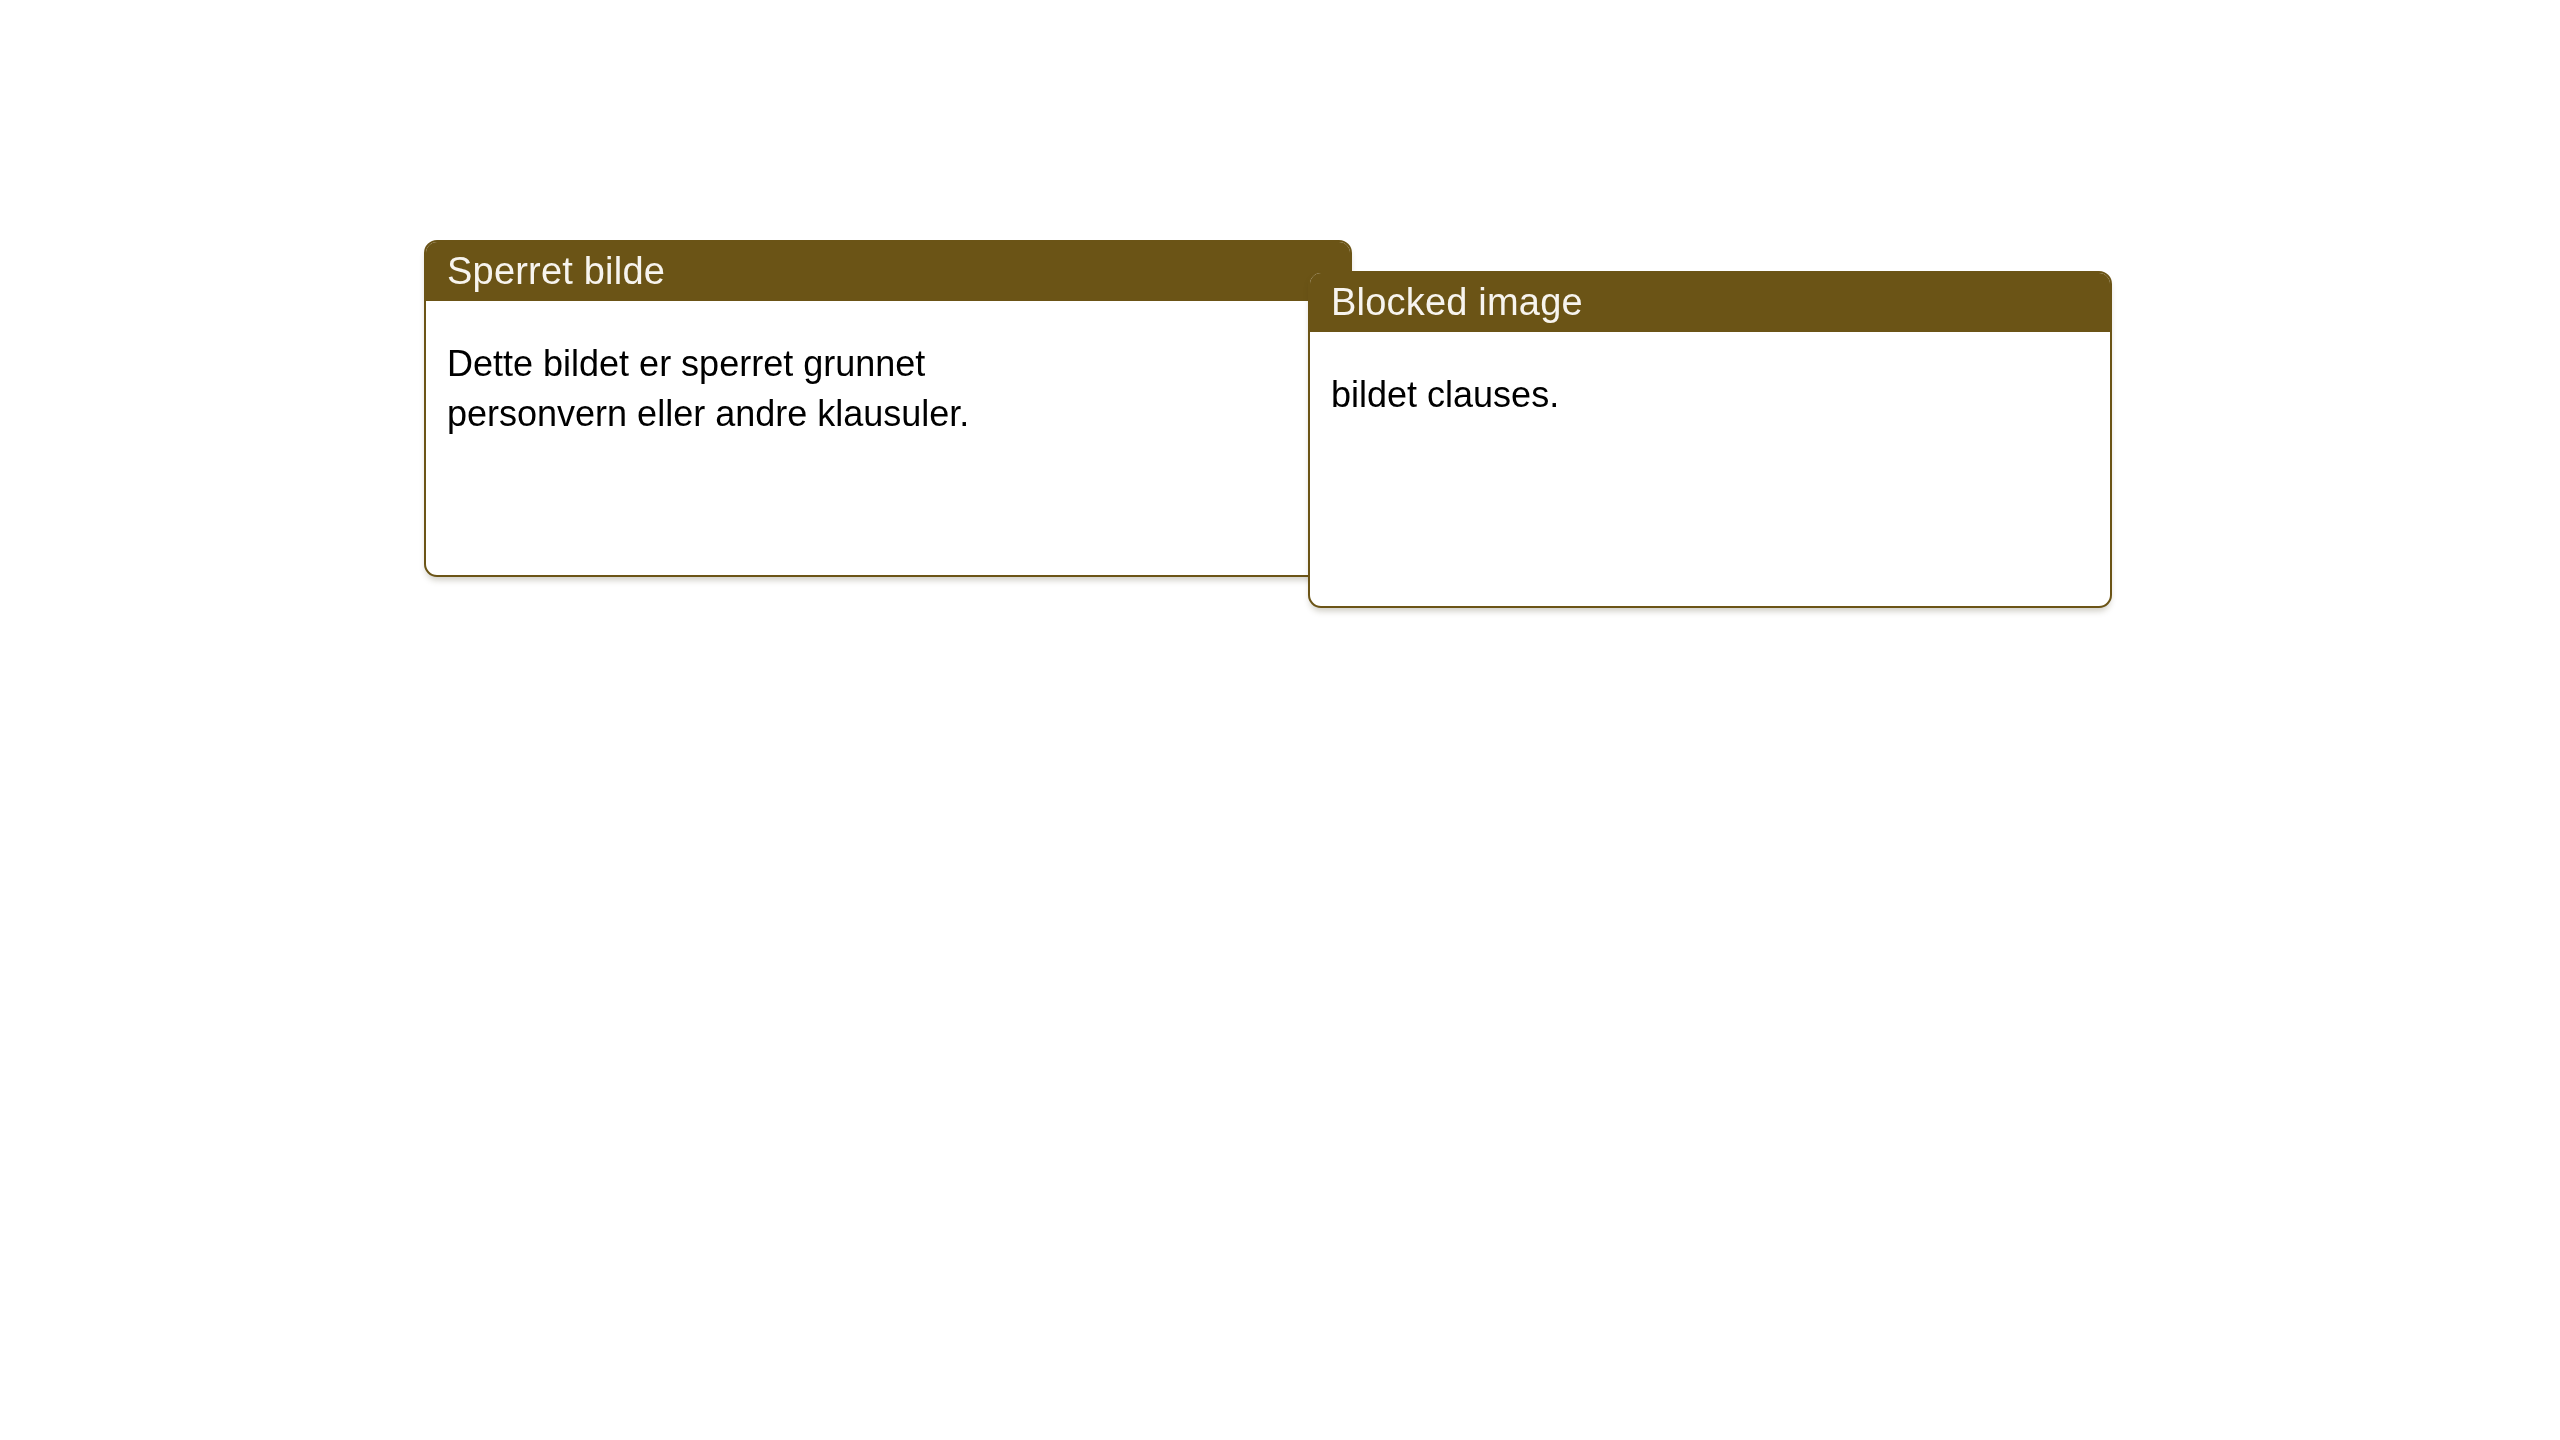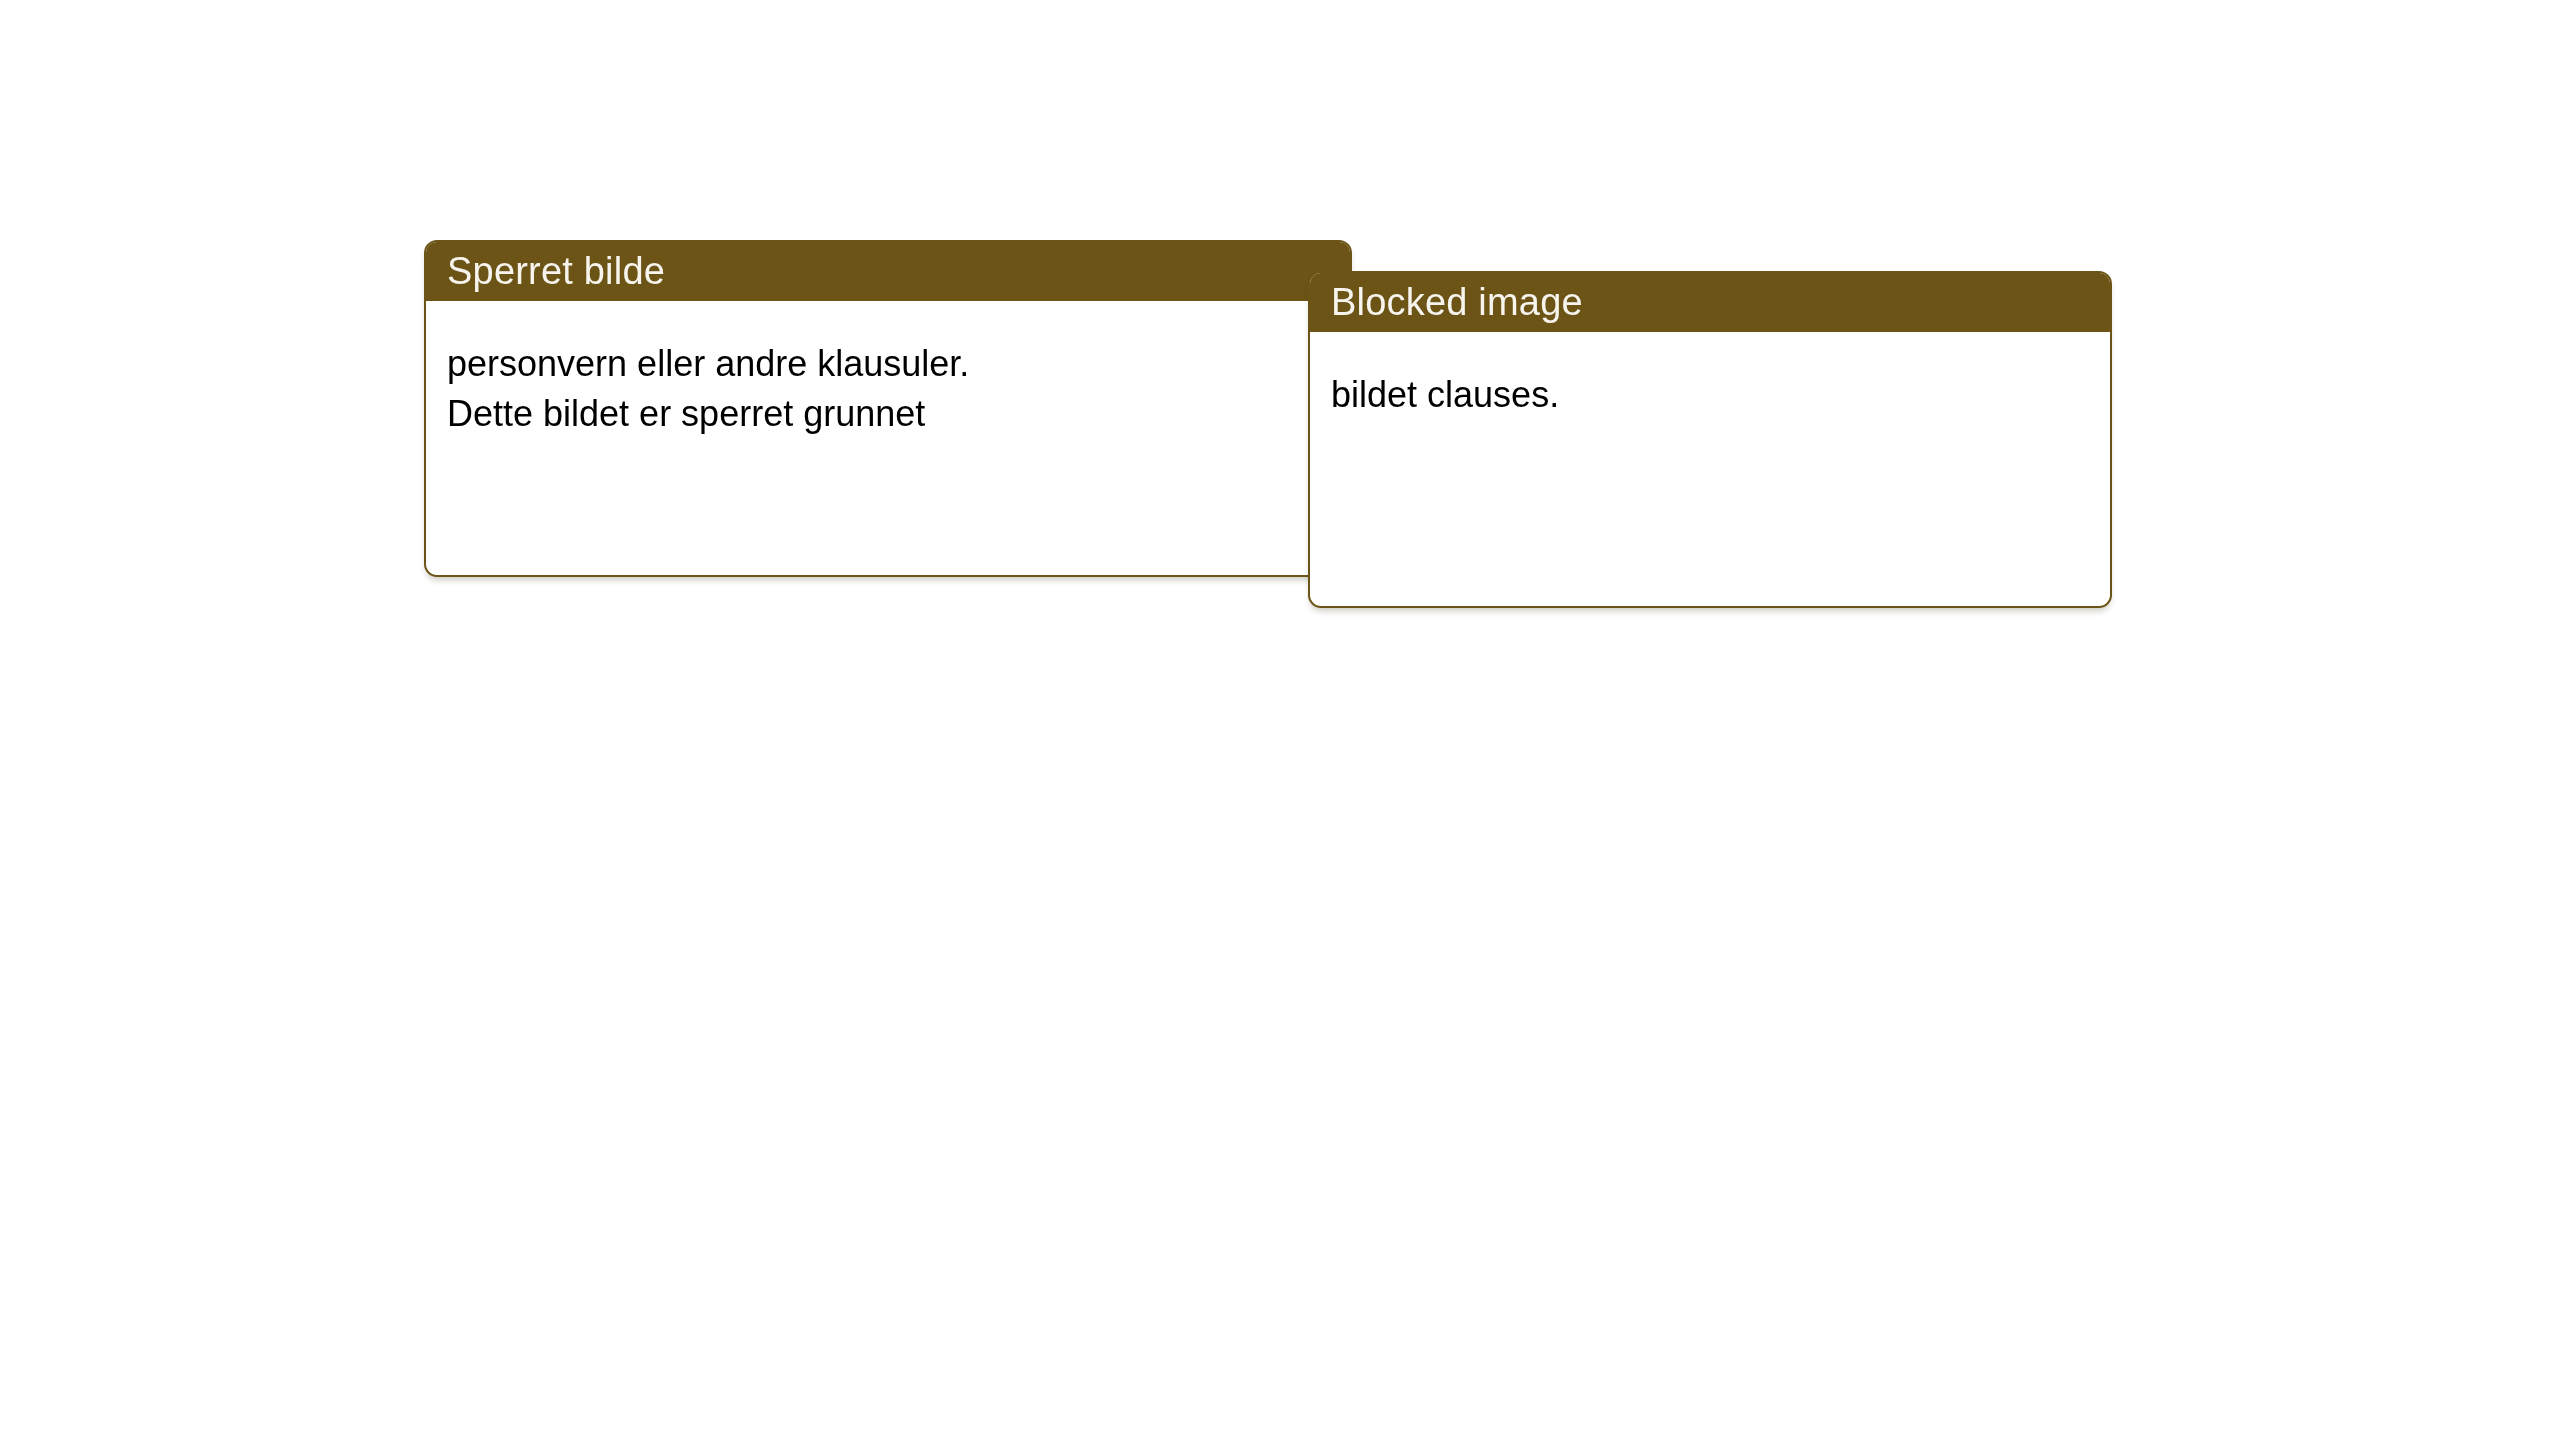--- a/index.html
+++ b/index.html
@@ -46,22 +46,22 @@
   }
 </style>
 </head>
 <body>
 
 <div class="notice-card no">
   <div class="card-header">
     <span>Sperret bilde</span>
   </div>
   <div class="card-body">
+    <div>Dette bildet er sperret grunnet</div>
     <div>personvern eller andre klausuler.</div>
-    <div>Dette bildet er sperret grunnet</div>
   </div>
 </div>
 
 <div class="notice-card en">
   <div class="card-header">
     <span>Blocked image</span>
   </div>
   <div class="card-body">
     <div>bildet clauses.</div>
   </div>

